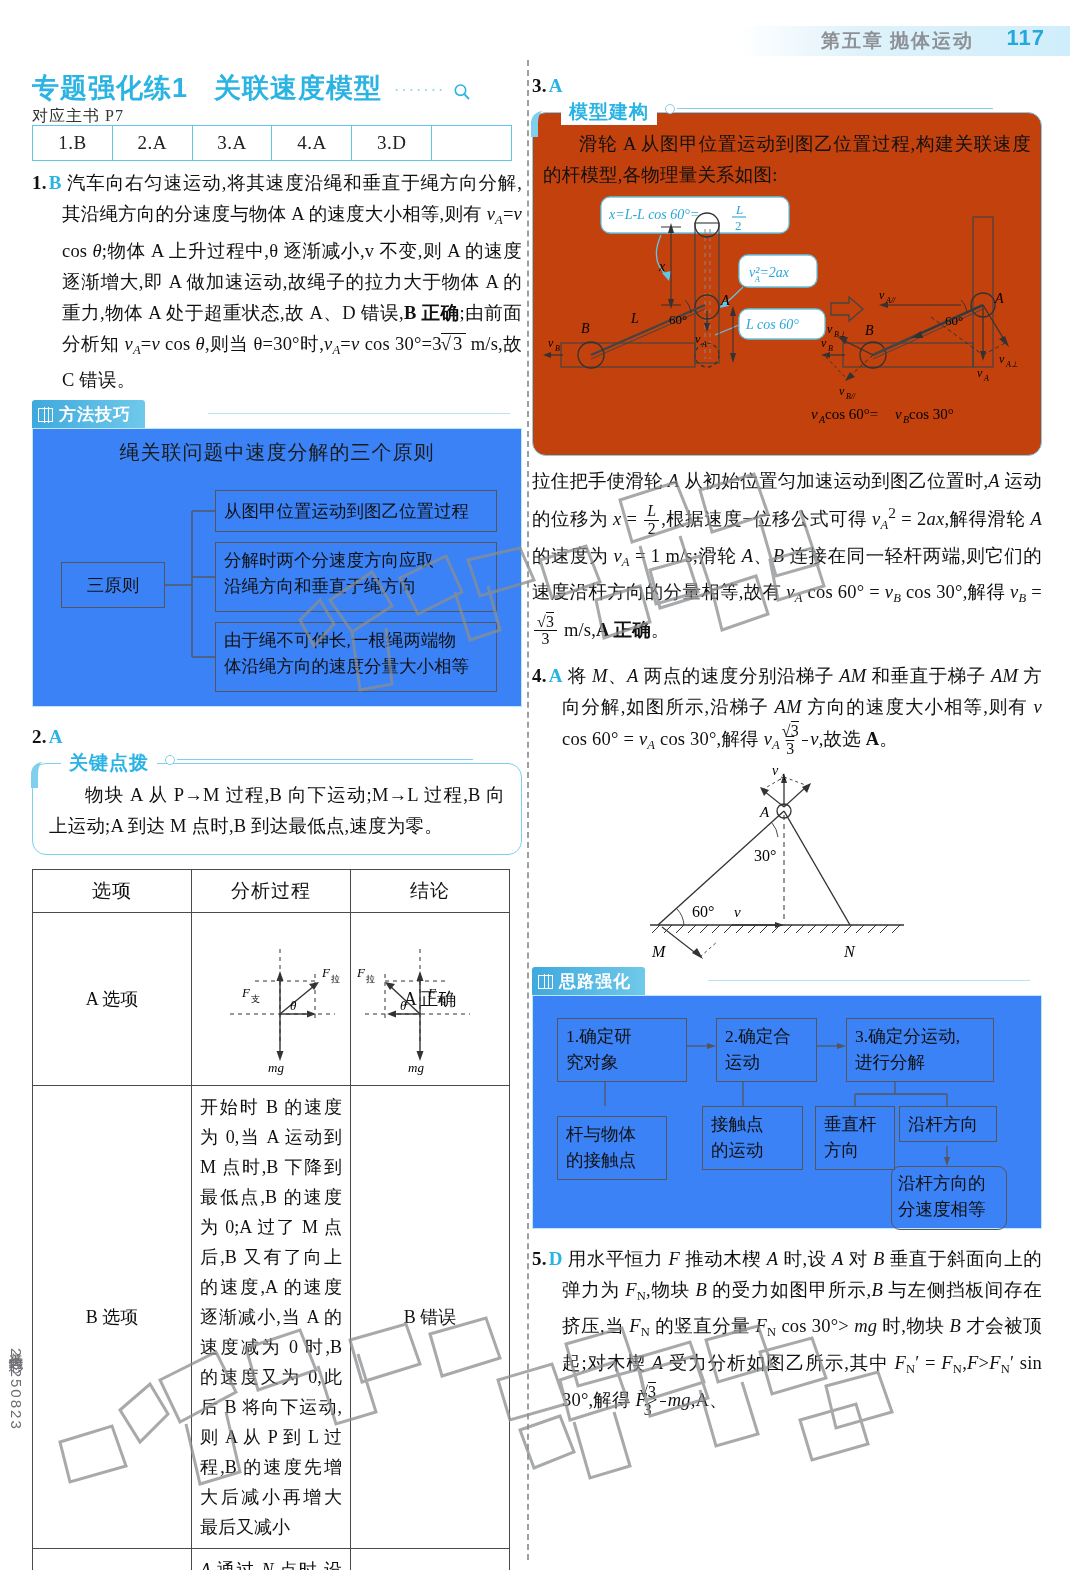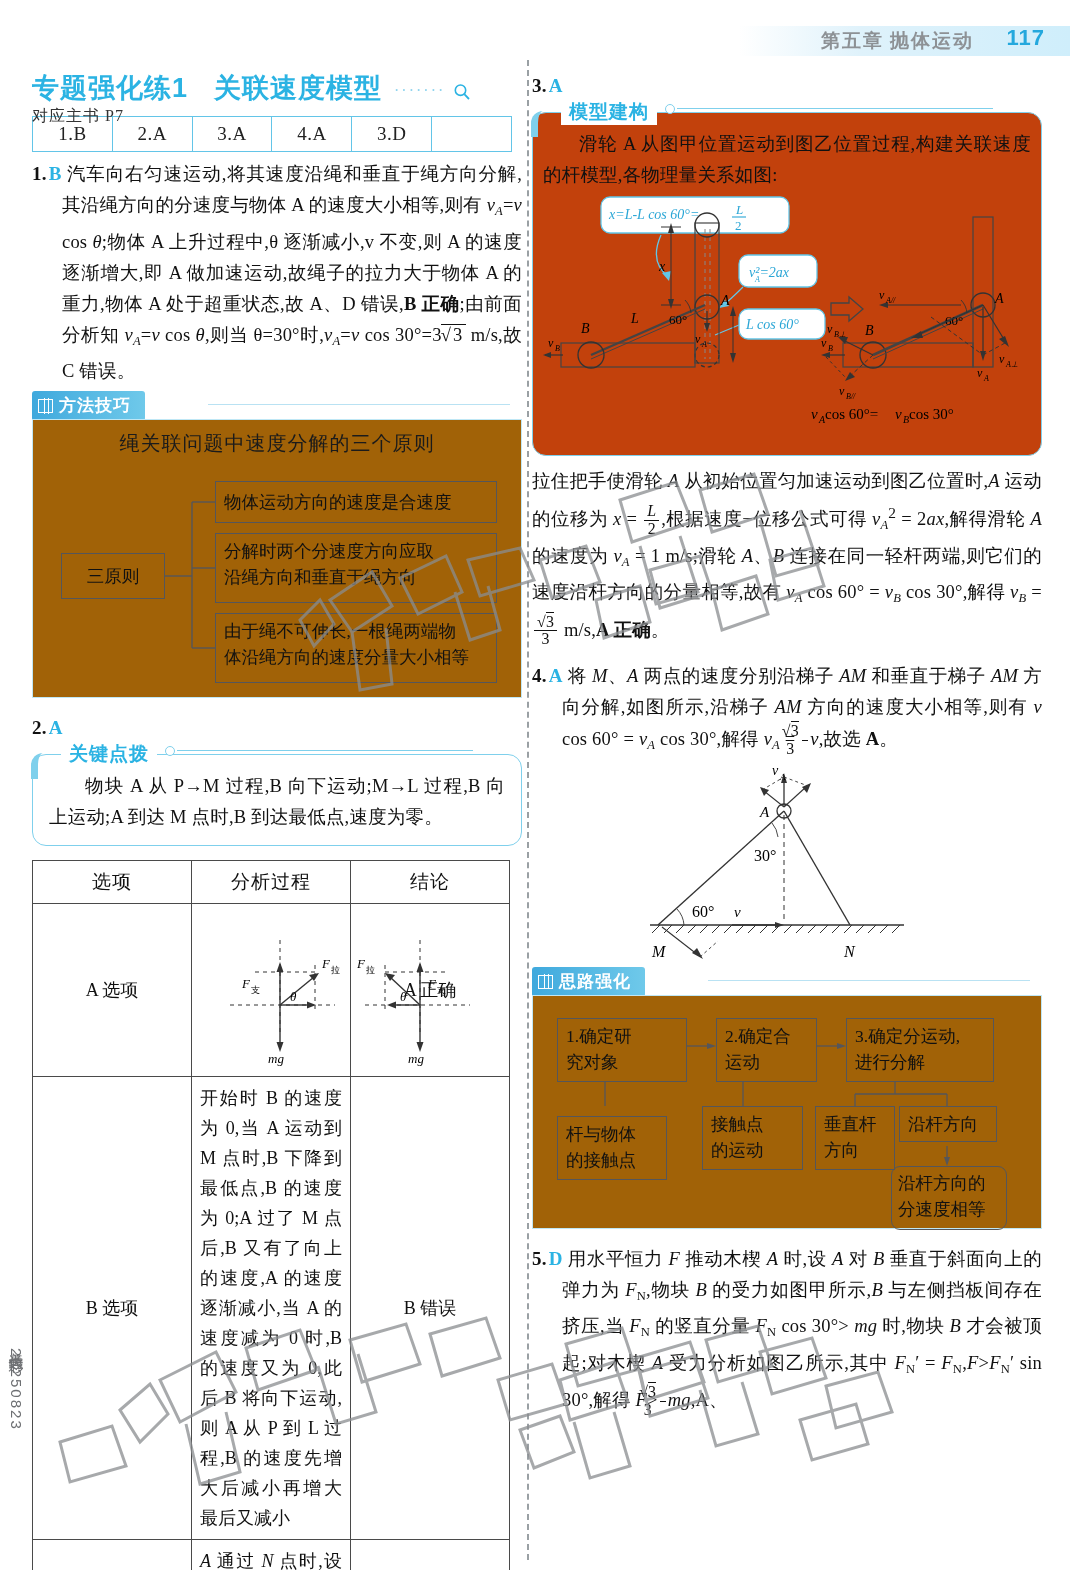--- a/index.html
+++ b/index.html
@@ -58,21 +58,21 @@
     display:inline-block;color:#8fd4ee;font-size:16px;letter-spacing:2px;
     margin:0 4px 5px 8px;vertical-align:middle;
   }
   .mag-icon{display:inline-block;vertical-align:middle;margin-bottom:3px;}
   .ref-text{
     display:inline-block;font-size:16px;color:#333;vertical-align:middle;
     margin-bottom:3px;font-family:"Liberation Serif",serif;letter-spacing:1px;
   }
   
   #answer-strip{
-    display:flex;border:1px solid #63c5e8;height:34px;margin-top:4px;width:478px;
+    display:flex;border:1px solid #63c5e8;height:34px;margin-top:13px;width:478px;
   }
   #answer-strip .cell{
     flex:1;border-right:1px solid #63c5e8;display:flex;align-items:center;
     justify-content:center;font-size:19px;color:#222;letter-spacing:0.5px;
   }
   #answer-strip .cell:last-child{border-right:none;}
   
   .q-num{font-weight:bold;font-size:19px;}
   .q-ans{font-weight:bold;font-size:19px;color:#2bb3e3;margin-left:2px;}
   .para{
@@ -105,21 +105,21 @@
   .badge .bicon:after{
     content:"";position:absolute;left:5px;top:-1.6px;bottom:-1.6px;
     border-left:1.6px solid #fff;border-right:1.6px solid #fff;width:3px;
   }
   .badge-row{margin-top:4px;position:relative;height:26px;}
   .badge-row .trail{
     position:absolute;left:176px;top:13px;right:12px;border-top:1px solid #b9e2f3;
   }
   
   .panel{
-    background:#a16207;border:1px solid #bfe7f5;margin-top:2px;padding:10px 14px 14px;
+    background:#3b82f6;border:1px solid #bfe7f5;margin-top:2px;padding:10px 14px 14px;
     position:relative;
   }
   .panel-title{
     text-align:center;font-size:20px;letter-spacing:1px;margin-bottom:10px;color:#1b1b1b;
   }
   
   .fbox{
     border:1.4px solid #55565a;background:transparent;
     font-size:17.5px;line-height:26px;padding:4px 8px;box-sizing:border-box;
   }
@@ -233,21 +233,21 @@
     <div id="principles">
       <svg width="460" height="216" style="position:absolute;left:0;top:0;">
         <line x1="118" y1="109" x2="145" y2="109" stroke="#55565a" stroke-width="1.4"></line>
         <line x1="145" y1="35" x2="145" y2="181" stroke="#55565a" stroke-width="1.4"></line>
         <line x1="145" y1="35" x2="168" y2="35" stroke="#55565a" stroke-width="1.4"></line>
         <line x1="145" y1="101" x2="168" y2="101" stroke="#55565a" stroke-width="1.4"></line>
         <line x1="145" y1="181" x2="168" y2="181" stroke="#55565a" stroke-width="1.4"></line>
       </svg>
       <div class="fbox" id="p-root">三原则</div>
       <div class="fbox" id="p-1">
-          <span>物体运动方向的速度是合速度</span>
+          <span>从图甲位置运动到图乙位置过程</span>
         </div>
       <div class="fbox" id="p-2"><span>分解时两个分速度方向应取<br>沿绳方向和垂直于绳方向</span></div>
       <div class="fbox" id="p-3"><span>由于绳不可伸长,一根绳两端物<br>体沿绳方向的速度分量大小相等</span></div>
     </div>
   </div>
 
   <div class="para" style="margin-top:14px;">
     <span class="q-num">2.</span><span class="q-ans">A</span>
   </div>
 

